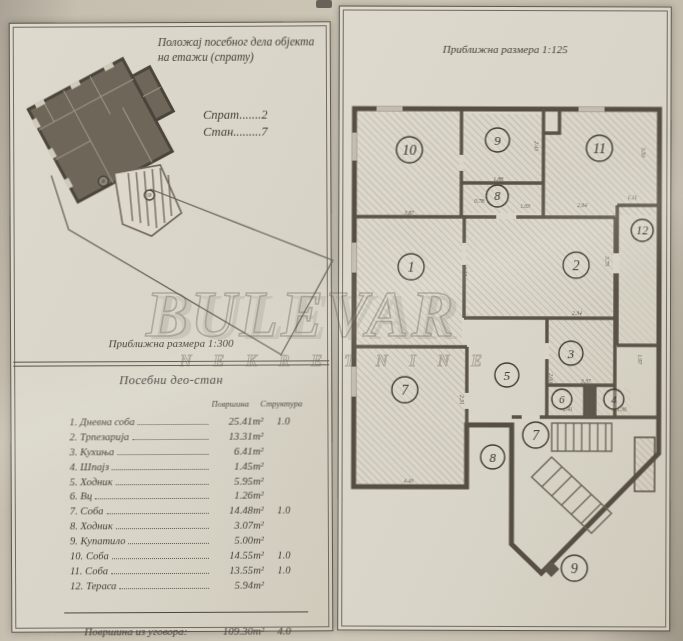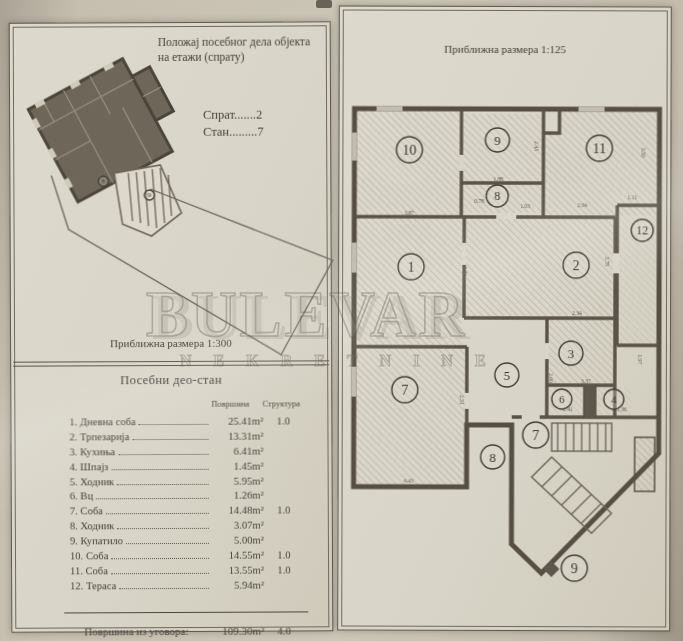--- a/index.html
+++ b/index.html
@@ -1,18 +1,18 @@
 <!DOCTYPE html>
 <html><head>
 <meta charset="utf-8">
 <style>
   html,body{margin:0;padding:0;background:#8f8a7e;}
   .photo{position:relative;width:683px;height:641px;overflow:hidden;
     font-family:"Liberation Serif",serif;color:#46423b;
-    background:linear-gradient(100deg,#aaa294 0%,#c6bfb0 10%,#cdc7b8 55%,#c3bcad 88%,#9d9687 100%);}
+    background:linear-gradient(100deg,#aaa294 0%,#c6bfb0 10%,#cdc7b8 55%,#c3bcad 88%,#9d9687 100%);font-style:italic;}
   .photo::after{content:'';position:absolute;inset:0;pointer-events:none;
     background:
       linear-gradient(160deg,rgba(255,255,255,0) 42%,rgba(255,255,255,.10) 50%,rgba(255,255,255,0) 58%),
       radial-gradient(130% 120% at 50% 45%,rgba(0,0,0,0) 62%,rgba(55,45,35,.20) 100%);}
   .panel{position:absolute;background:linear-gradient(115deg,#ddd9cd 0%,#d8d4c7 60%,#cfcaba 100%);
     border:1.6px solid #5f5a50;box-shadow:0 0 7px rgba(40,35,25,.30);}
   .panel::before{content:'';position:absolute;inset:3px;border:1px solid #706a5e;pointer-events:none;}
   #left-panel{left:10px;top:22px;width:320px;height:608px;transform:rotate(-.25deg);}
   #right-panel{left:338px;top:6px;width:331px;height:623px;transform:rotate(.15deg);}
   .soft{filter:blur(.3px);}

